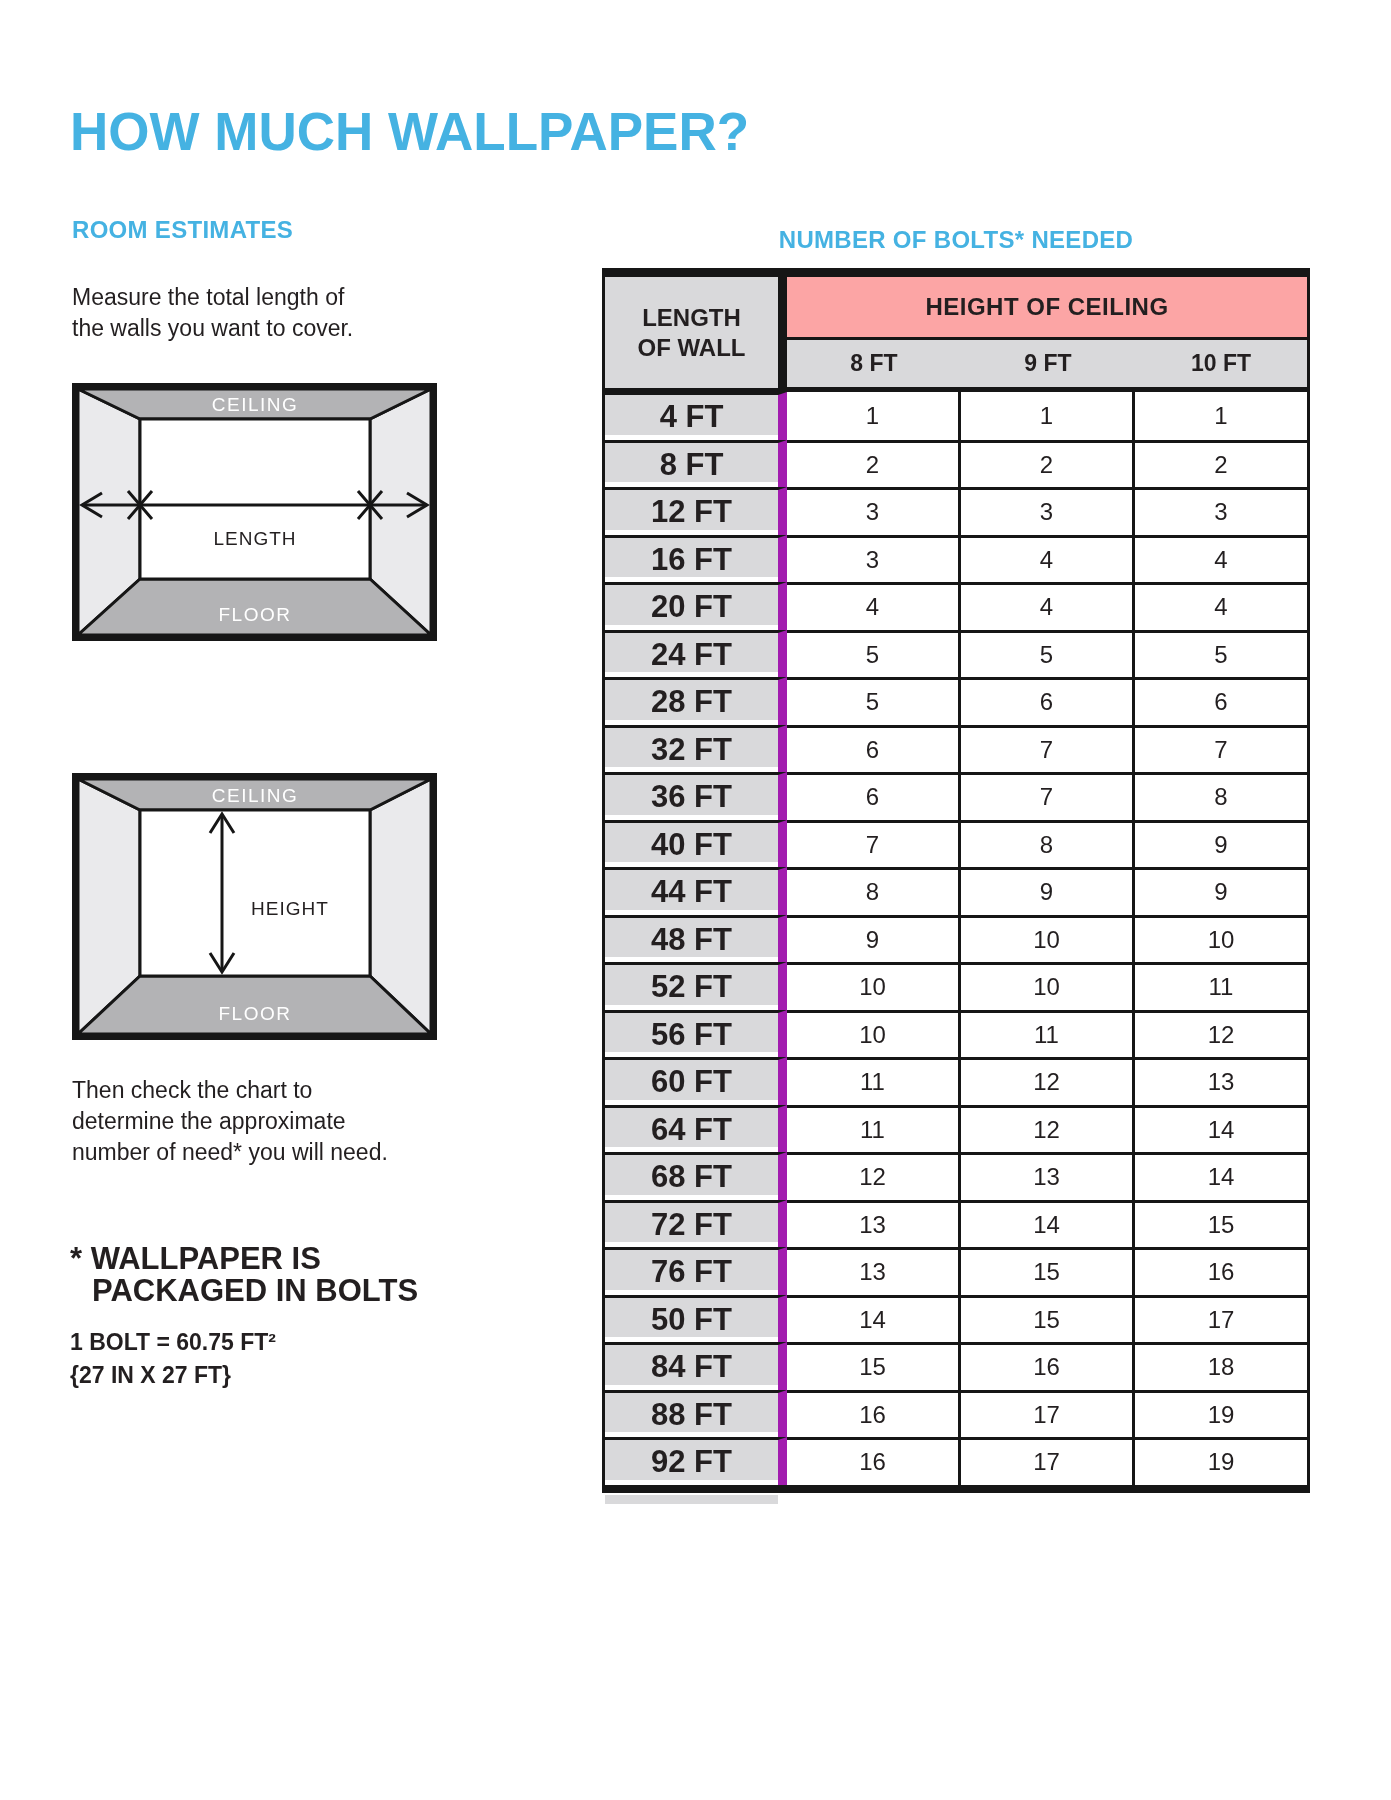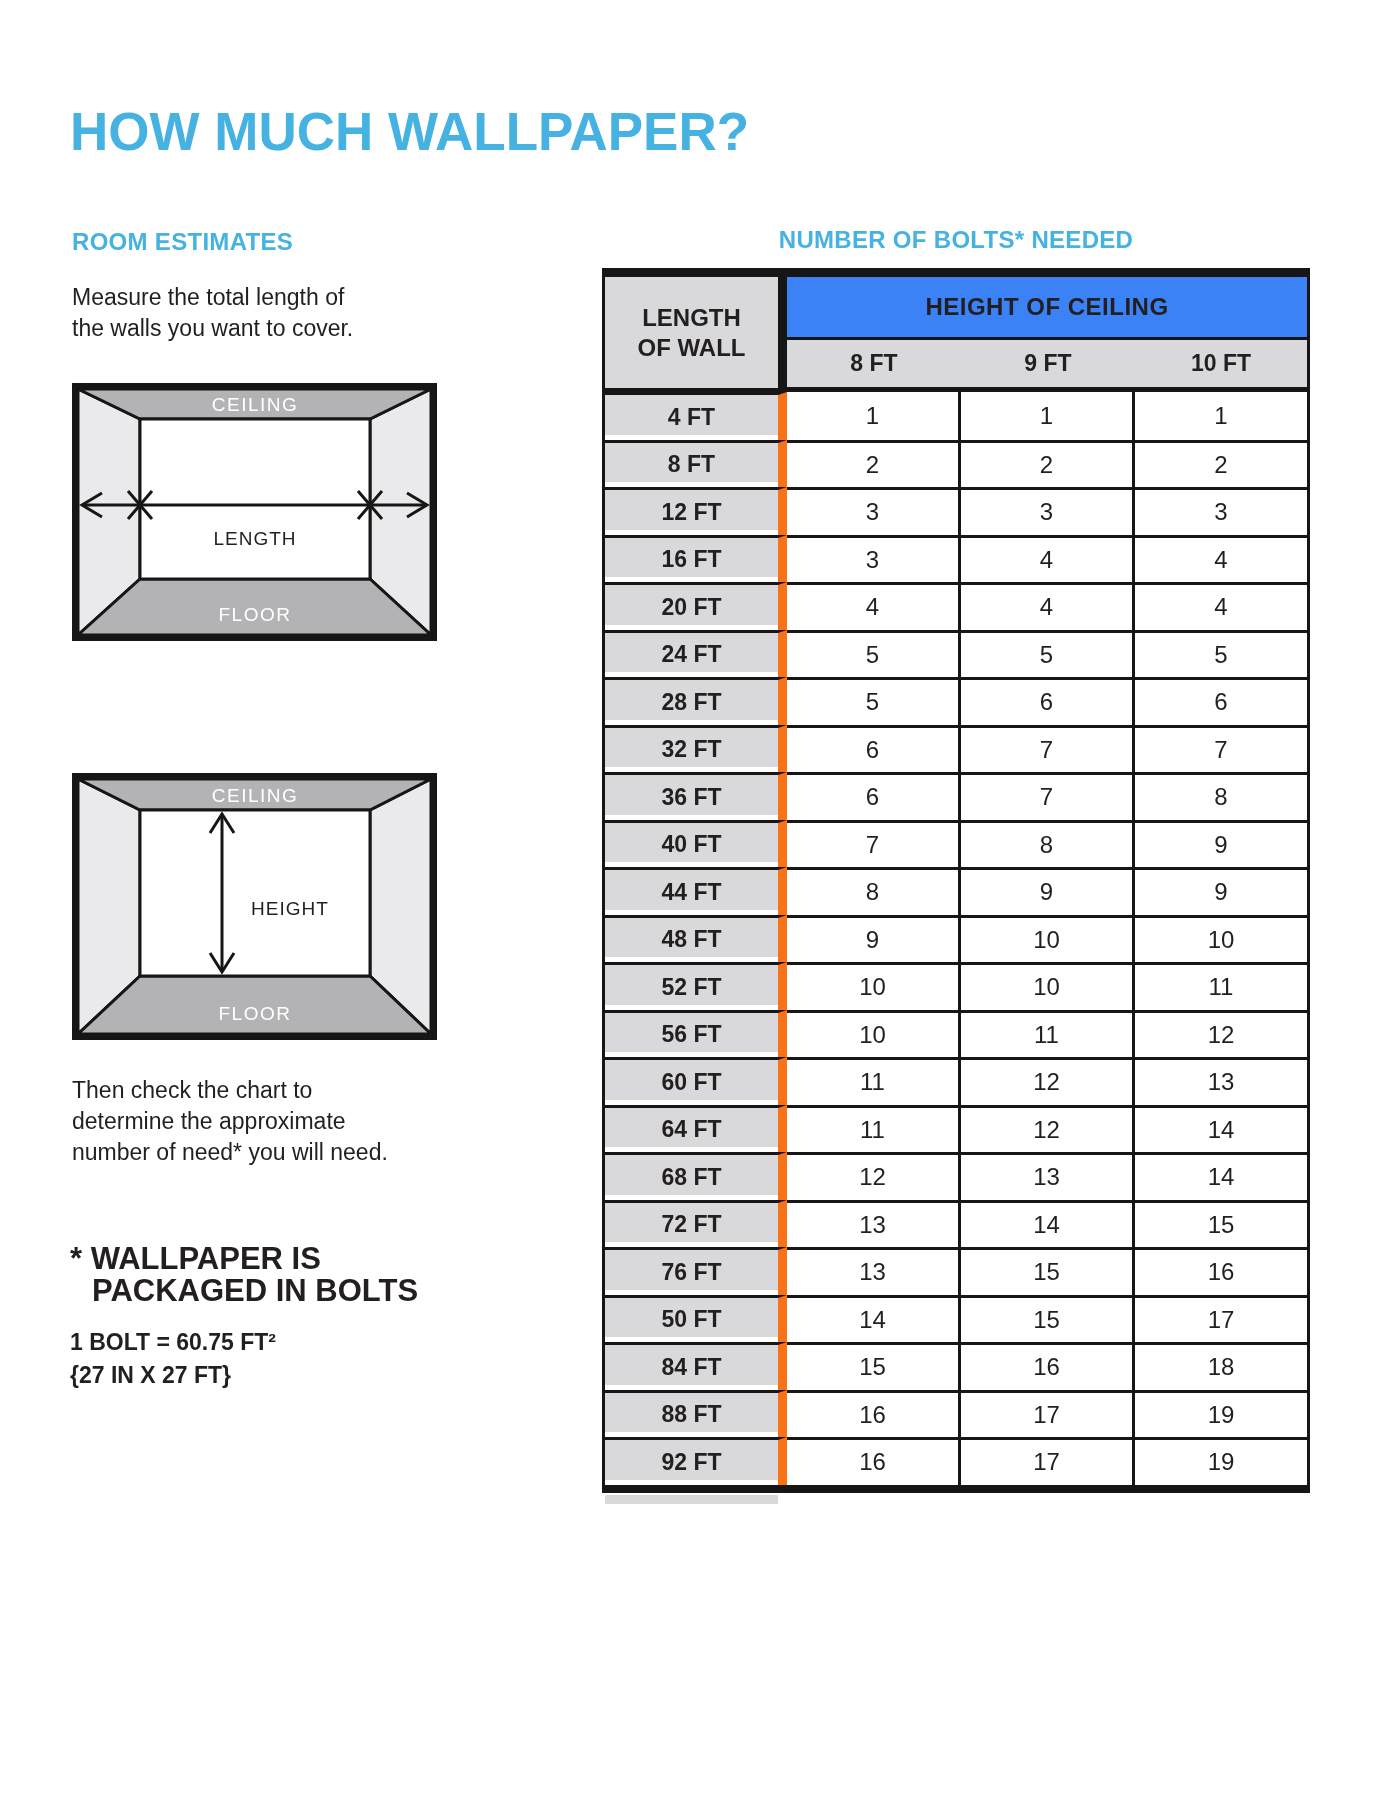--- a/index.html
+++ b/index.html
@@ -18,42 +18,42 @@
   
   .tbl{left:602px;top:268px;width:708px;display:grid;box-sizing:border-box;
        grid-template-columns:182px 174px 174px 172px;
        grid-template-rows:63px 52px repeat(23,47.5px);
        border-top:9px solid #161616;border-bottom:8px solid #161616;
        border-left:3px solid #161616;border-right:3px solid #161616;
        background:#ffffff;}
   .tbl > div{display:flex;align-items:center;justify-content:center;box-sizing:border-box;}
   .h-left{grid-area:1/1/3/2;background:#d9d9db;border-right:9px solid #161616;border-bottom:4px solid #161616;
           flex-direction:column;font-weight:bold;font-size:24px;line-height:30px;}
-  .h-ceil{grid-area:1/2/2/5;background:#3b82f6;border-bottom:3px solid #161616;
+  .h-ceil{grid-area:1/2/2/5;background:#fca5a5;border-bottom:3px solid #161616;
           font-weight:bold;font-size:24px;letter-spacing:0.5px;}
   .h-sub{background:#d9d9db;border-bottom:5px solid #161616;font-weight:bold;font-size:23px;}
   .h-sub.s0{grid-area:2/2/3/3;} .h-sub.s1{grid-area:2/3/3/4;} .h-sub.s2{grid-area:2/4/3/5;}
-  .rl{background:#d9d9db;border-top:3px solid #161616;border-right:9px solid #f97316;
-      box-shadow:inset 0 -5px 0 #ffffff;font-weight:bold;font-size:23px;}
+  .rl{background:#d9d9db;border-top:3px solid #161616;border-right:9px solid #a21caf;
+      box-shadow:inset 0 -5px 0 #ffffff;font-weight:bold;font-size:31px;}
   .rl.first{border-top:3px solid #161616;}
   .dv{background:#ffffff;border-top:3px solid #161616;font-size:24px;font-weight:400;}
   .dv.first{border-top:none;}
   .dv.c0,.dv.c1{border-right:3px solid #161616;}
   .overhang{left:605px;top:1495px;width:173px;height:9px;background:#d9d9db;}
 
   svg text{font-family:"Liberation Sans","DejaVu Sans",sans-serif;}
 </style>
 </head>
 <body>
 
 <div id="canvas">
 
   <h1 class="abs page-title accent" style="color: rgb(69, 178, 226); margin-top: 37px;">HOW MUCH WALLPAPER?</h1>
 
-  <div class="abs section-head accent" style="left: 72px; top: 228px; color: rgb(69, 178, 226);">ROOM ESTIMATES</div>
+  <div class="abs section-head accent" style="left: 72px; top: 216px; color: rgb(69, 178, 226);">ROOM ESTIMATES</div>
 
   <div class="abs para" style="left:72px;top:282px;">
     <div>Measure the total length of</div>
     <div>the walls you want to cover.</div>
   </div>
 
   <svg class="abs" style="left:72px;top:383px;" width="365" height="258" viewBox="0 0 365 258">
     <rect x="3" y="3" width="359" height="252" fill="#ffffff" stroke="#161616" stroke-width="6"></rect>
     <path d="M6,6 L68,36 L68,196 L6,252 Z" fill="#eaeaec" stroke="#161616" stroke-width="3"></path>
     <path d="M359,6 L298,36 L298,196 L359,252 Z" fill="#eaeaec" stroke="#161616" stroke-width="3"></path>

